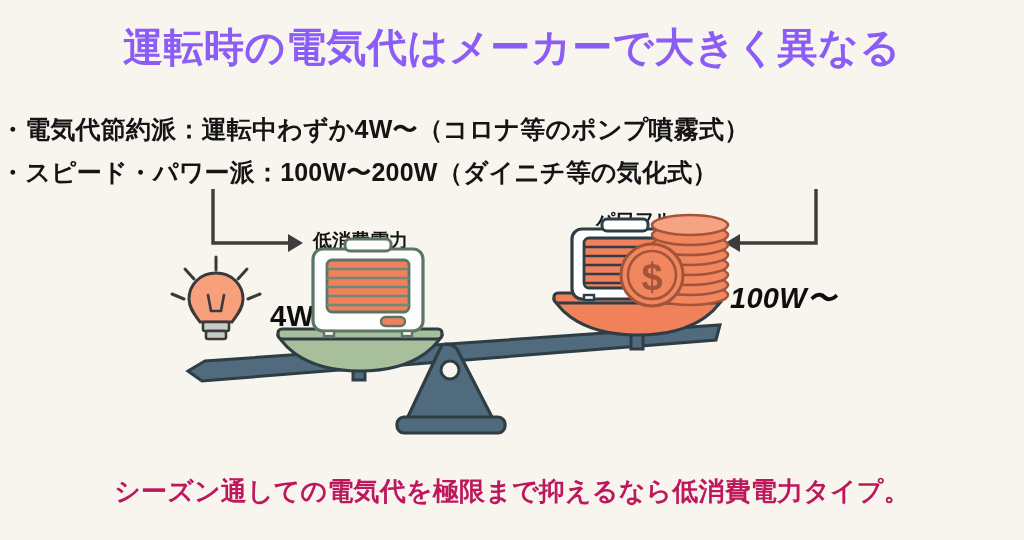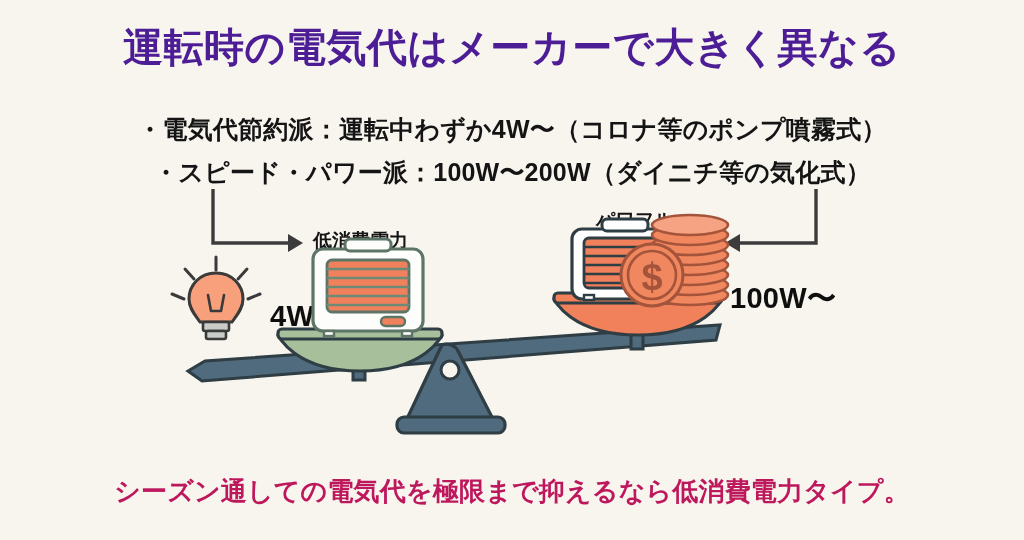--- a/index.html
+++ b/index.html
@@ -28,31 +28,31 @@
   .title {
     position: absolute;
     left: 0;
     top: 24px;
     width: 1024px;
     text-align: center;
     font-size: 40px;
     line-height: 1.15;
     font-weight: 700;
     letter-spacing: 0.5px;
-    color: #4c1d95;
+    color: #8b5cf6;
     white-space: nowrap;
   }
 
   
   .bullets {
     position: absolute;
     left: 0;
     top: 108px;
     width: 1024px;
-    text-align: center;
+    text-align: left;
   }
   .bullet {
     font-size: 25px;
     line-height: 43px;
     font-weight: 700;
     color: #141414;
     white-space: nowrap;
     letter-spacing: 0.2px;
   }
 
@@ -85,21 +85,21 @@
 
   .watt {
     position: absolute;
     font-size: 29px;
     font-weight: 700;
     color: #0e0e0e;
     white-space: nowrap;
     letter-spacing: 0.3px;
   }
   #watt-left  { left: 95px; top: 105px; margin-left: 25px; }
-  #watt-right { left: 580px; top: 84px; }
+  #watt-right { left: 580px; top: 84px; font-style: italic; }
 
   
   .caption {
     position: absolute;
     left: 0;
     top: 474px;
     width: 1024px;
     text-align: center;
     font-size: 26px;
     font-weight: 700;

